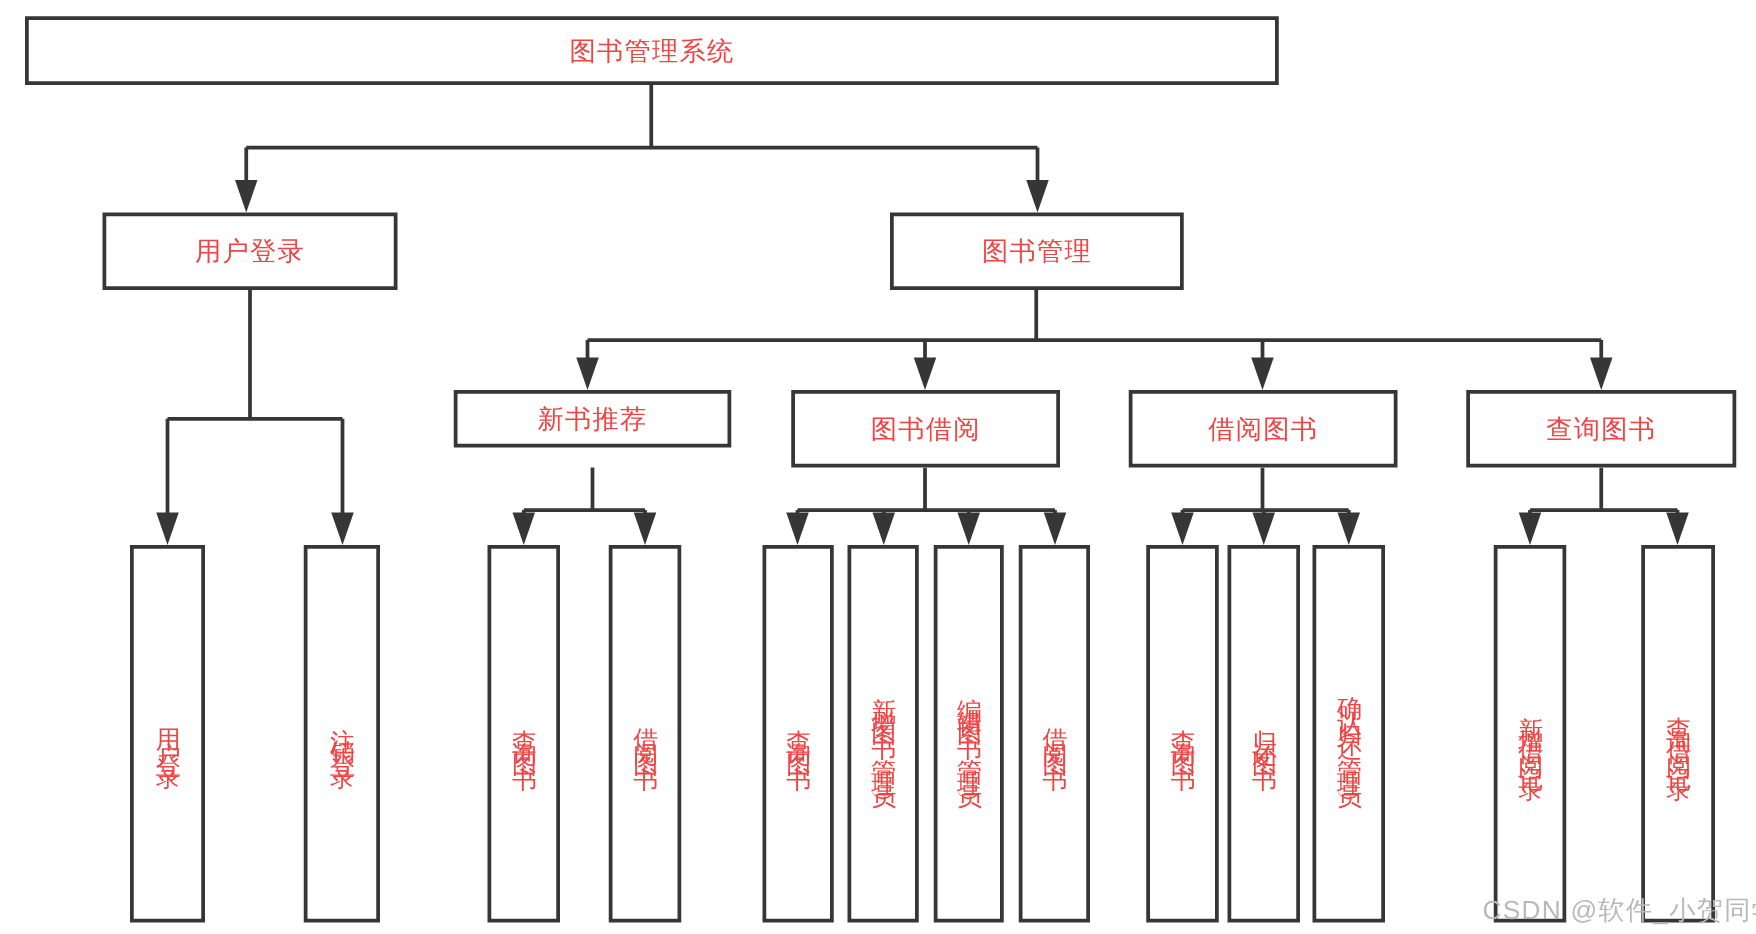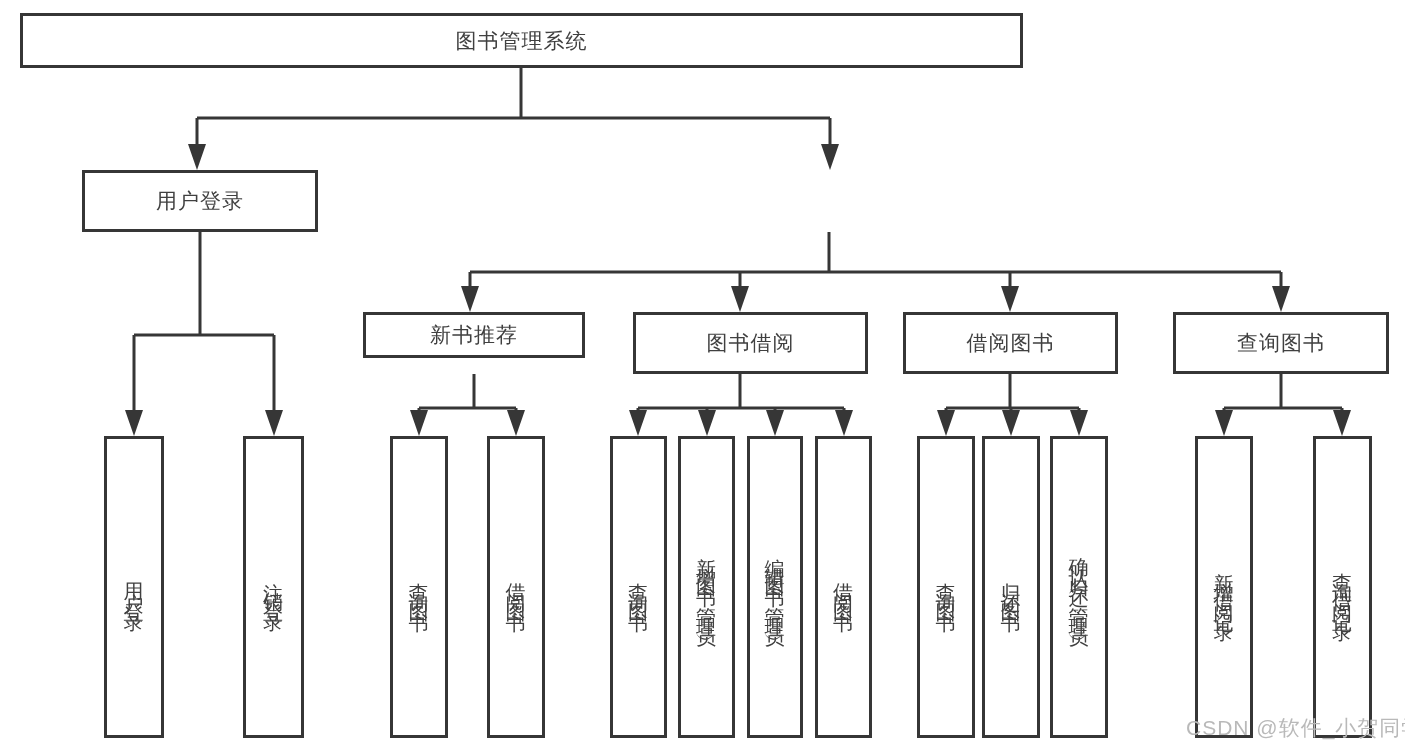--- a/index.html
+++ b/index.html
@@ -10,38 +10,38 @@
     font-family:"Liberation Sans","DejaVu Sans",sans-serif;
     overflow:hidden;
   }
   svg.connectors{position:absolute;left:0;top:0;z-index:0;}
   .node{
     position:absolute;
     box-sizing:border-box;
     background:#ffffff;
     border:3px solid #363636;
     display:flex;align-items:center;justify-content:center;
-    color:#404040;
+    color:#ef4444;
     z-index:1;
   }
   .hnode{font-size:21px;letter-spacing:1px;}
   .vnode{
     top:436px;height:302px;
     font-size:20px;
     writing-mode:vertical-lr;
     text-orientation:mixed;
     letter-spacing:10px;
     line-height:1;
   }
   
   .n-root{left:20px;top:13px;width:1003px;height:55px;}
   .n-l2-user{left:82px;top:170px;width:236px;height:62px;}
   .n-l2-book{left:712px;top:170px;width:235px;height:62px;}
   .n-l3-new{left:363px;top:312px;width:222px;height:46px;}
-  .n-l3-borrow{left:633px;top:312px;width:235px;height:62px;}
+  .n-l3-borrow{left:633px;top:312px;width:215px;height:62px;}
   .n-l3-current{left:903px;top:312px;width:215px;height:62px;}
   .n-l3-records{left:1173px;top:312px;width:216px;height:62px;}
   
   .lf-g1a{left:104px;width:60px;}
   .lf-g1b{left:243px;width:61px;}
   .lf-g2a{left:390px;width:58px;}
   .lf-g2b{left:487px;width:58px;}
   .lf-g3a{left:610px;width:57px;}
   .lf-g3b{left:678px;width:57px;}
   .lf-g3c{left:747px;width:56px;}
@@ -104,20 +104,23 @@
     </g>
   </svg>
 
   <div class="node hnode n-root">
     <span>图书管理系统</span>
   </div>
 
   <div class="node hnode n-l2-user">
     <span>用户登录</span>
   </div>
+  <div class="node hnode n-l2-book">
+    <span>图书管理</span>
+  </div>
 
   <div class="node hnode n-l3-new">
     <span>新书推荐</span>
   </div>
   <div class="node hnode n-l3-borrow">
     <span>图书借阅</span>
   </div>
   <div class="node hnode n-l3-current">
     <span>借阅图书</span>
   </div>

